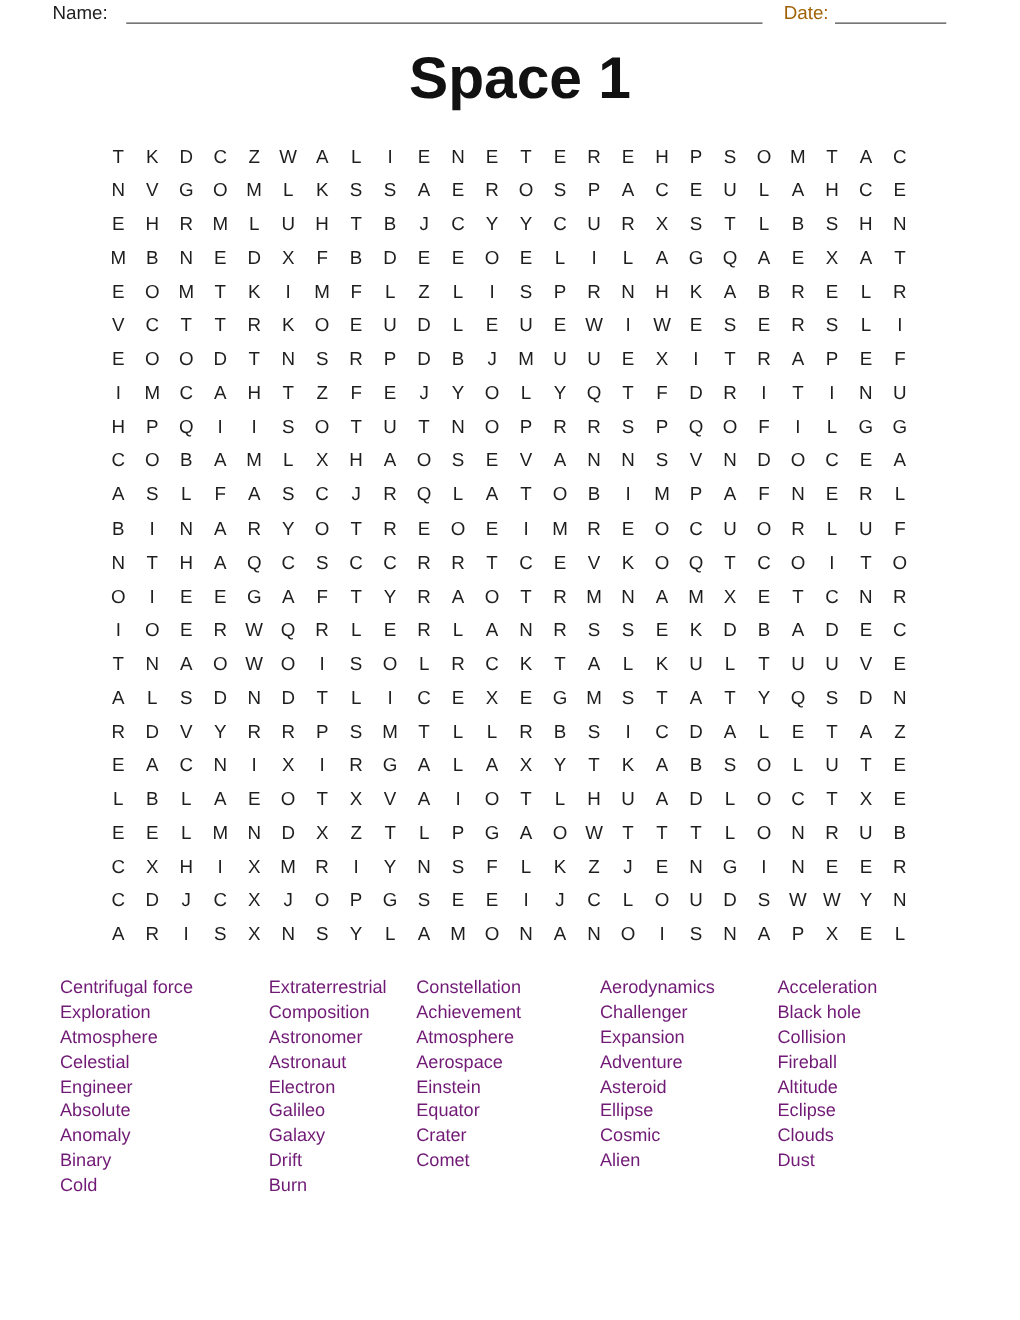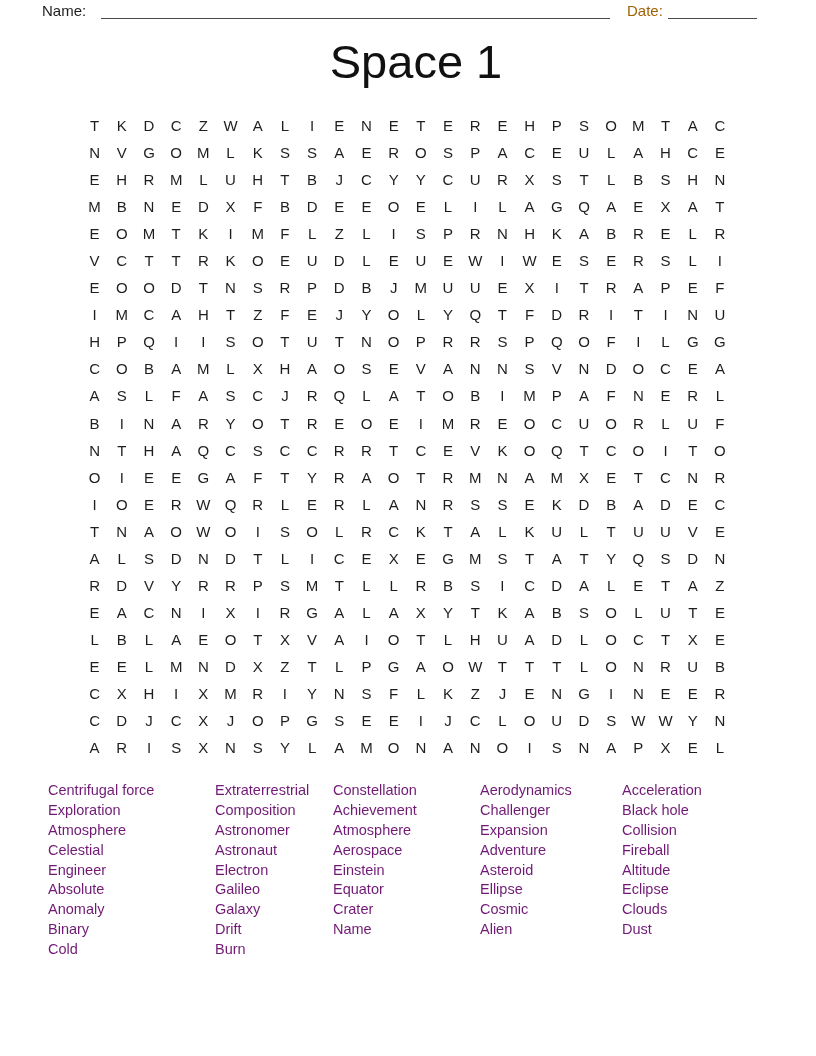--- a/index.html
+++ b/index.html
@@ -30,21 +30,21 @@
   .date-line {
     position: absolute; left: 668px; top: 0px;
     width: 89px; height: 19px;
     border-bottom: 1.5px solid #4a4a4a;
   }
   
   .title {
     position: absolute; left: 0; top: 36px; width: 100%;
     text-align: center;
     font-size: 47px;
-    font-weight: 400;
+    font-weight: 700;
     line-height: 52px;
     color: #111111;
     padding-left: 16px;
   }
   
   .grid {
     position: absolute; left: 81px; top: 112px;
     display: grid;
     grid-template-columns: repeat(24, 27.2px);
     grid-auto-rows: 27.05px;
@@ -685,21 +685,21 @@
         <div class="word">Burn</div>
       </div>
       <div class="word-col wc2">
         <div class="word">Constellation</div>
         <div class="word">Achievement</div>
         <div class="word">Atmosphere</div>
         <div class="word">Aerospace</div>
         <div class="word">Einstein</div>
         <div class="word">Equator</div>
         <div class="word">Crater</div>
-        <div class="word">Name</div>
+        <div class="word">Comet</div>
       </div>
       <div class="word-col wc3">
         <div class="word">Aerodynamics</div>
         <div class="word">Challenger</div>
         <div class="word">Expansion</div>
         <div class="word">Adventure</div>
         <div class="word">Asteroid</div>
         <div class="word">Ellipse</div>
         <div class="word">Cosmic</div>
         <div class="word">Alien</div>

